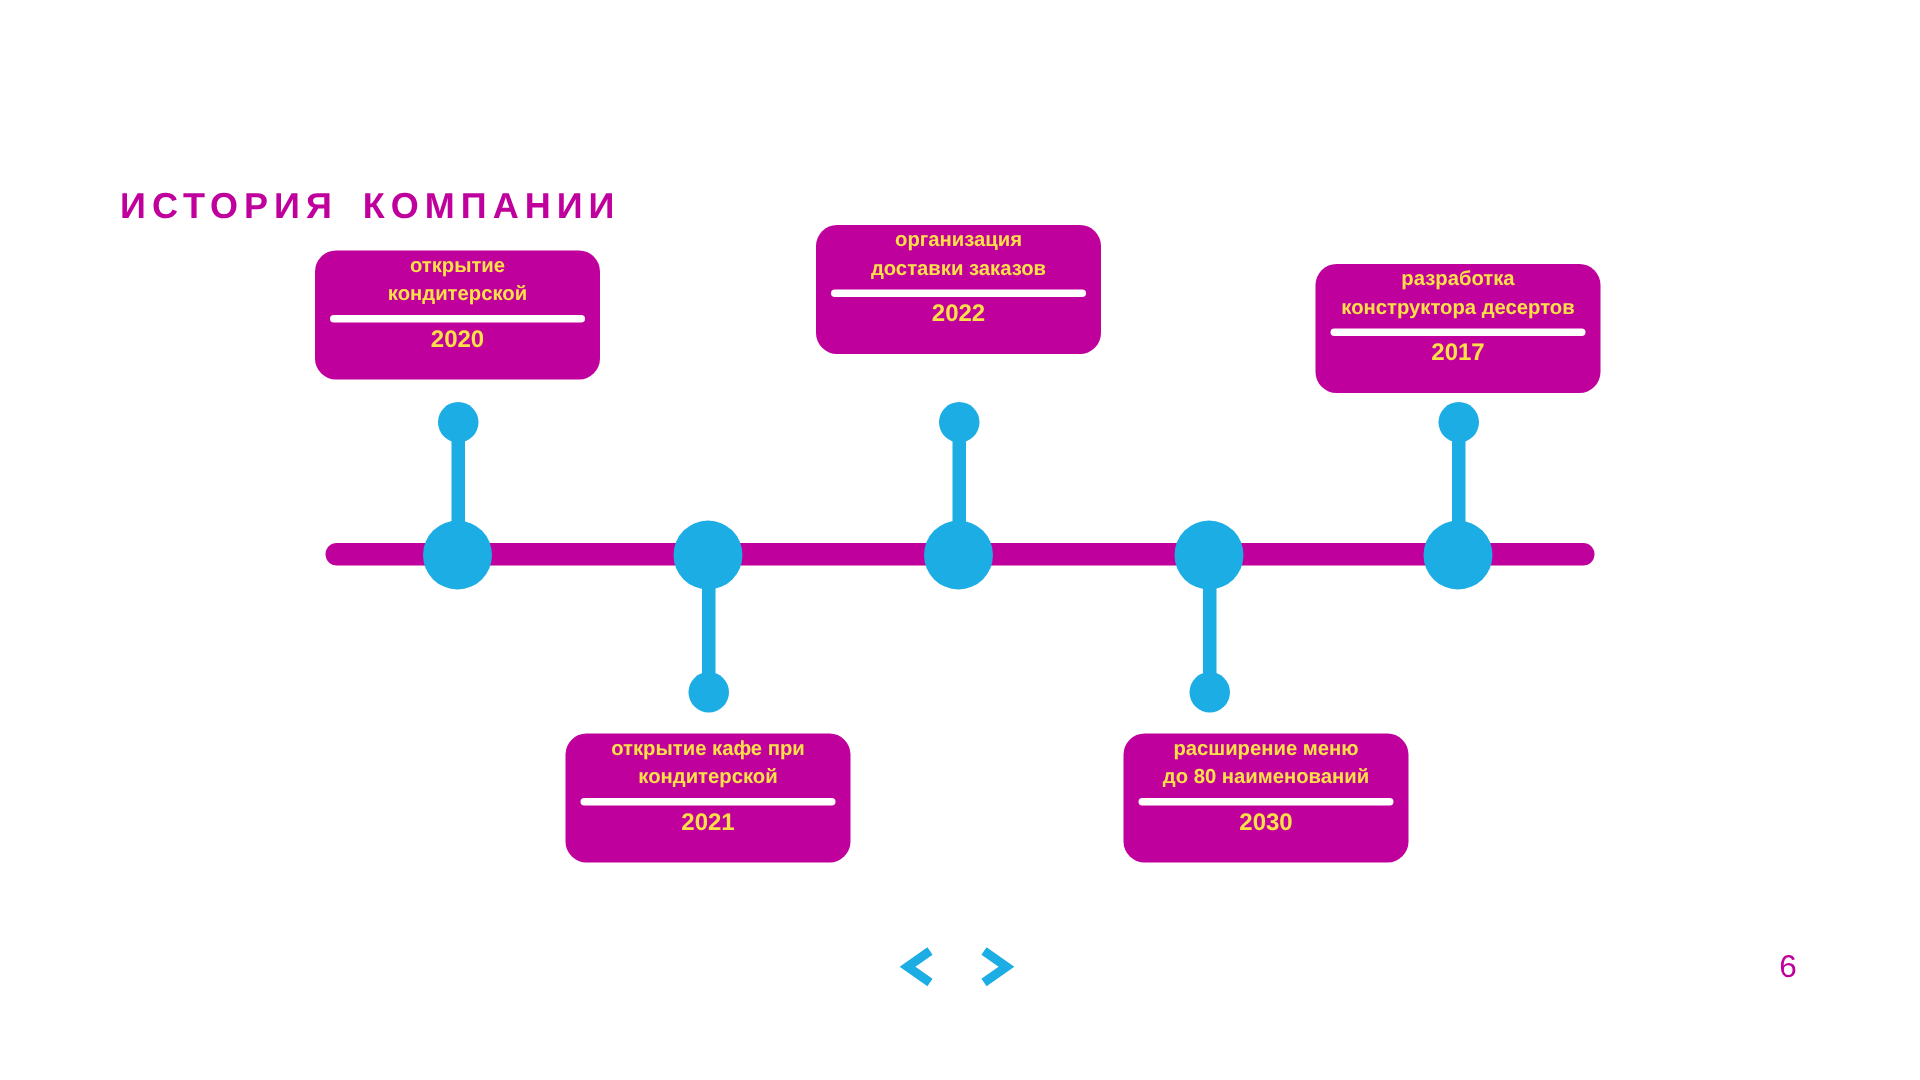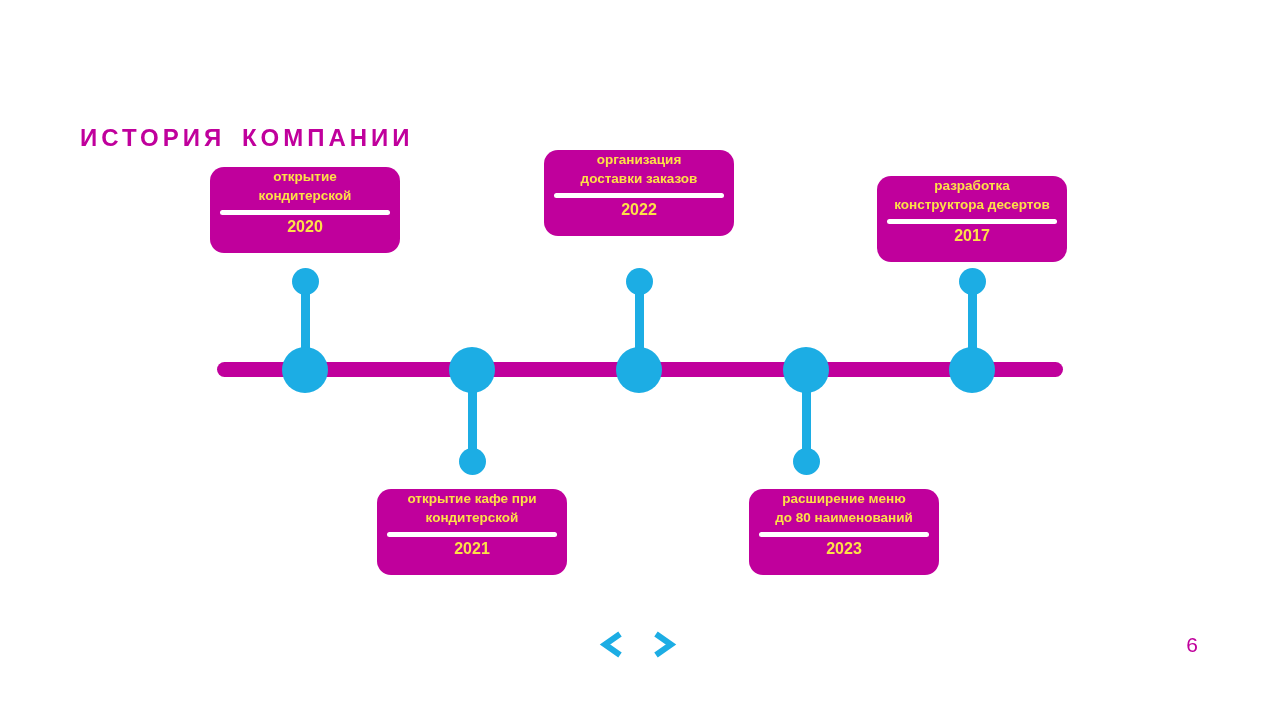--- a/index.html
+++ b/index.html
@@ -143,21 +143,21 @@
     <div class="year">2022</div>
   </div>
 
   <div class="stem" style="left:801.5px; top:370px; height:91px;"></div>
   <div class="dot-small" style="left:792.5px; top:447.5px;"></div>
   <div class="dot-large" style="left:783px; top:347px;"></div>
   <div class="card" style="left:749px; top:489px;">
     <div class="card-line">расширение меню</div>
     <div class="card-line">до 80 наименований</div>
     <div class="divider"></div>
-    <div class="year">2023</div>
+    <div class="year">2030</div>
   </div>
 
   <div class="stem" style="left:967.5px; top:281px; height:89px;"></div>
   <div class="dot-small" style="left:958.5px; top:267.5px;"></div>
   <div class="dot-large" style="left:949px; top:347px;"></div>
   <div class="card" style="left:877px; top:176px;">
     <div class="card-line">разработка</div>
     <div class="card-line">конструктора десертов</div>
     <div class="divider"></div>
     <div class="year">2017</div>

